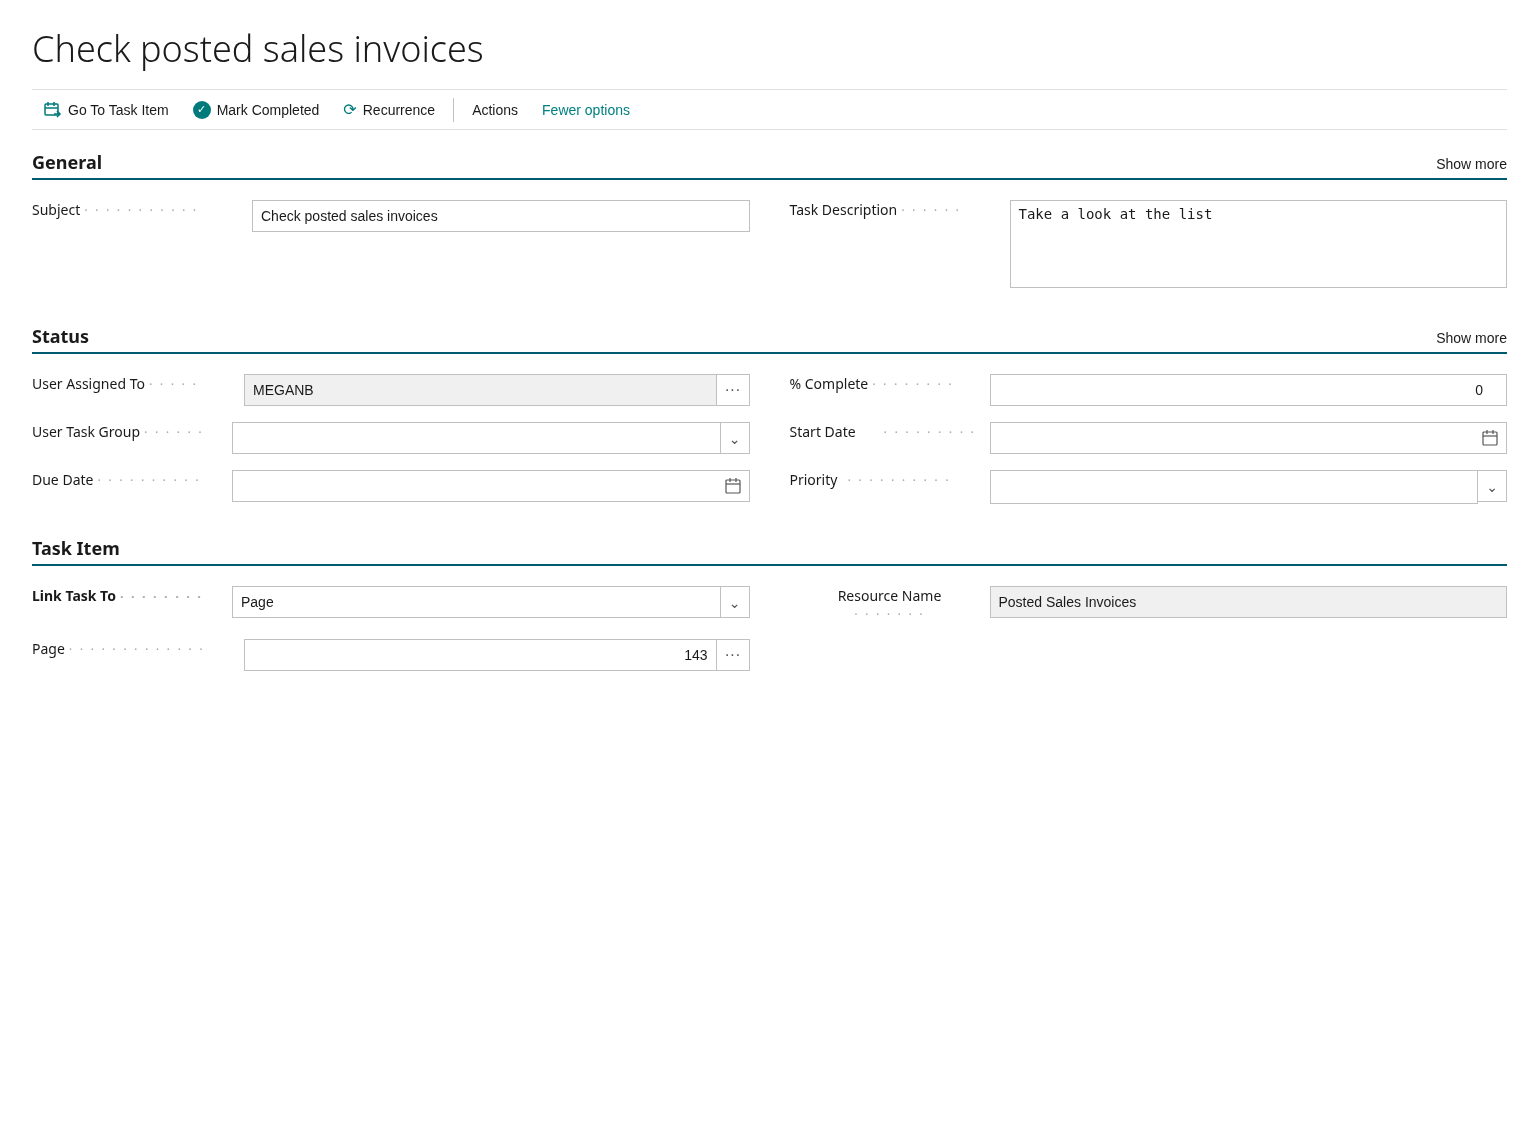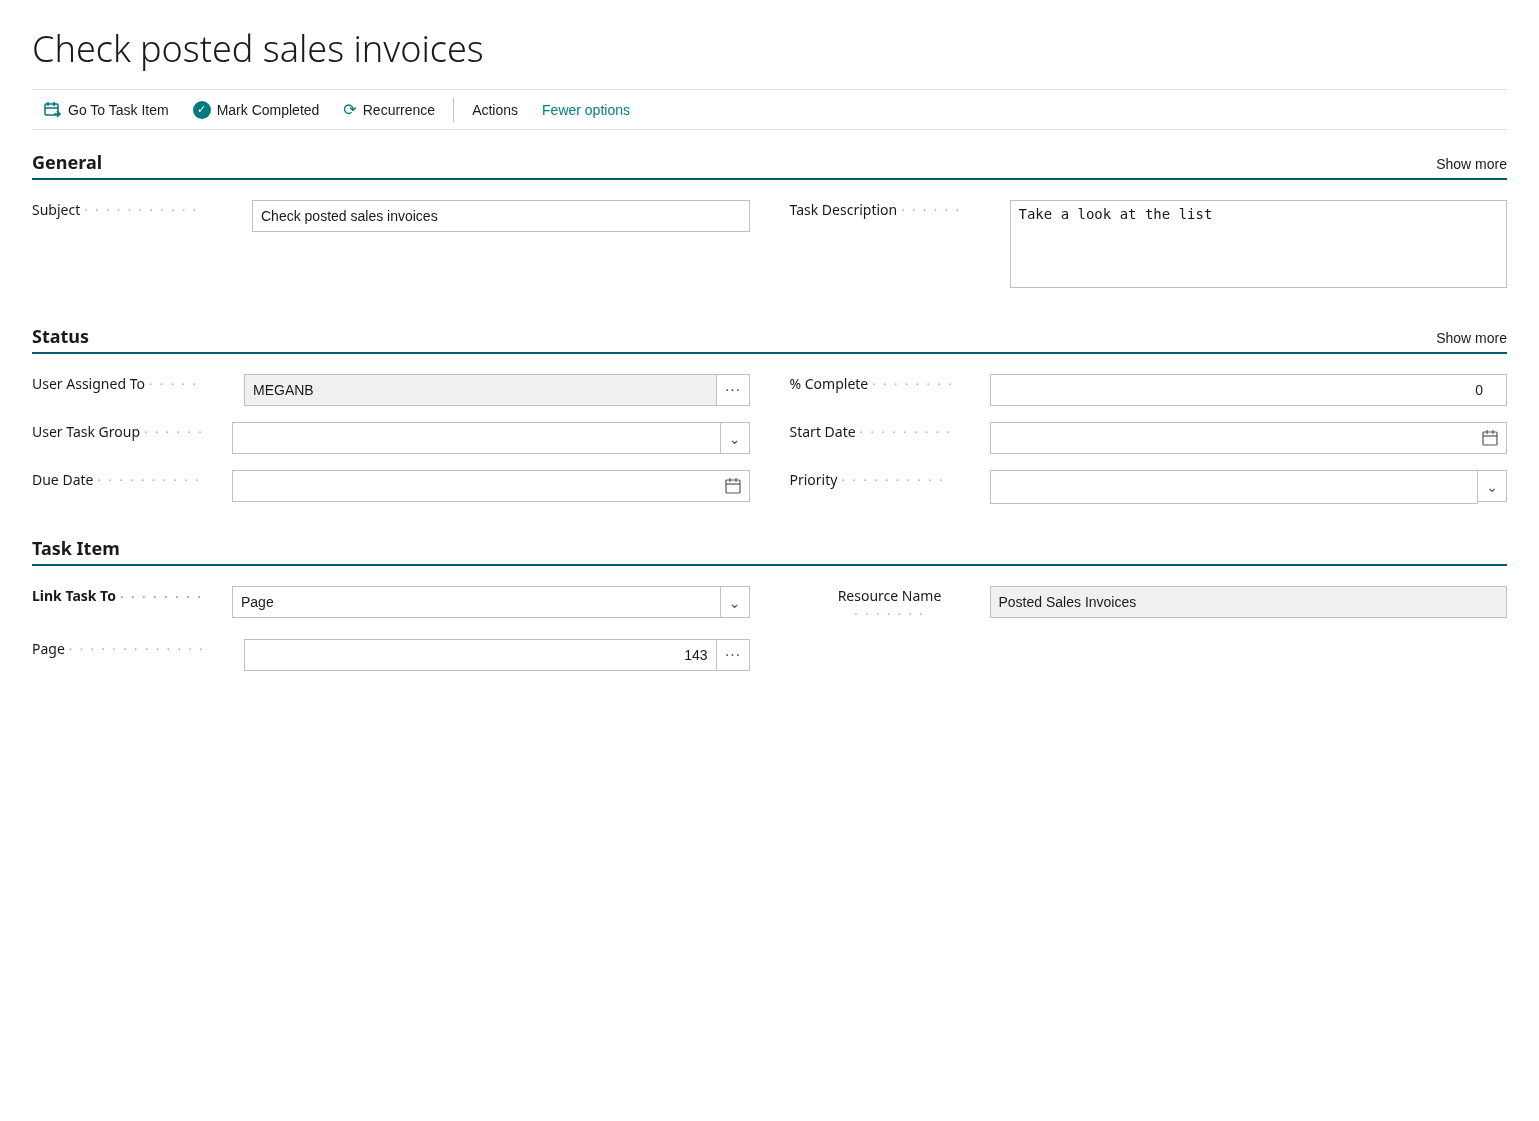--- a/index.html
+++ b/index.html
@@ -352,21 +352,21 @@
           <div class="dropdown-input">
             <select style="width:100%;border:1px solid #c0c0c0;height:32px;padding:0 8px;font-size:14px;appearance:none;">
               <option value=""></option>
             </select>
             <div class="dropdown-chevron">⌄</div>
           </div>
         </div>
       </div>
 
       <div class="form-row">
-        <div class="label-dotted" style="min-width:200px;">
+        <div class="label-dotted" style="min-width:200px;gap:24px;">
           <span>Start Date</span>
           <span class="dots-spacer">· · · · · · · · ·</span>
         </div>
         <div class="form-field-container">
           <div class="date-input-wrapper">
             <input type="text" class="form-input" value="" style="">
             <button class="calendar-btn">
               <svg width="16" height="16" viewBox="0 0 16 16">
                 <rect x="1" y="2" width="14" height="13" rx="1" fill="none" stroke="#555" stroke-width="1.2"></rect>
                 <line x1="1" y1="6" x2="15" y2="6" stroke="#555" stroke-width="1.2"></line>
@@ -392,21 +392,21 @@
                 <line x1="1" y1="6" x2="15" y2="6" stroke="#555" stroke-width="1.2"></line>
                 <line x1="5" y1="0" x2="5" y2="4" stroke="#555" stroke-width="1.2"></line>
                 <line x1="11" y1="0" x2="11" y2="4" stroke="#555" stroke-width="1.2"></line>
               </svg>
             </button>
           </div>
         </div>
       </div>
 
       <div class="form-row">
-        <div class="label-dotted" style="min-width:200px;">
+        <div class="label-dotted" style="min-width:200px;gap:6px;">
           <span>Priority</span>
           <span class="dots-spacer">· · · · · · · · · ·</span>
         </div>
         <div class="form-field-container">
           <div class="dropdown-input">
             <select style="width:100%;border:1px solid #c0c0c0;height:32px;padding:16px 8px;font-size:14px;appearance:none;">
               <option value="Normal" selected="">Normal</option>
               <option value="Low">Low</option>
               <option value="High">High</option>
             </select>

